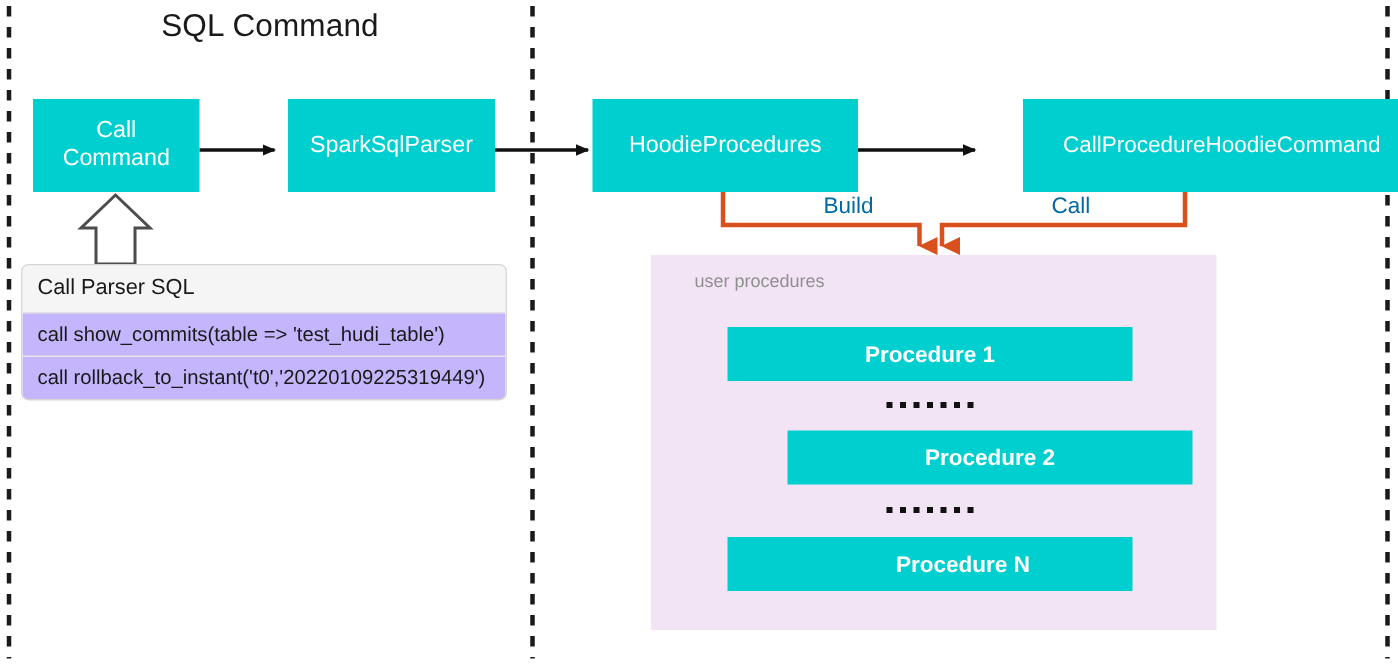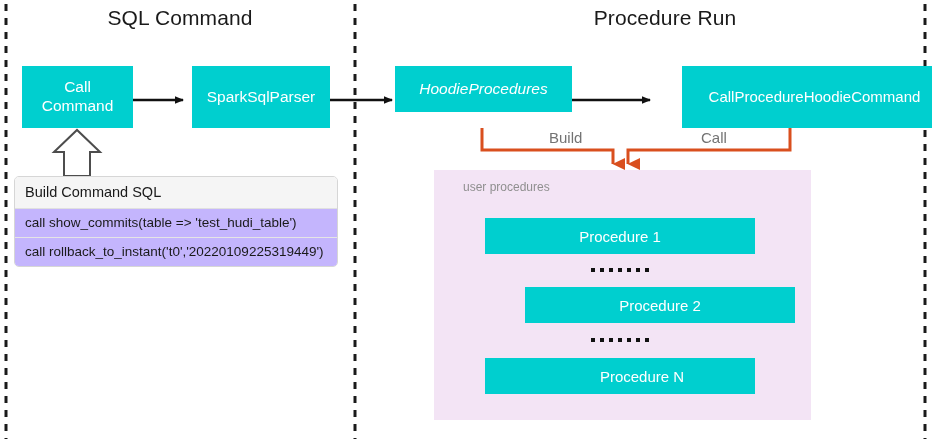--- a/index.html
+++ b/index.html
@@ -102,21 +102,21 @@
     position: absolute;
     left: 51px;
     width: 270px;
     height: 36px;
     background: #00CFCF;
     color: #ffffff;
     display: flex;
     align-items: center;
     justify-content: center;
     font-size: 15px;
-    font-weight: normal;
+    font-weight: bold;
     box-sizing: border-box;
   }
   .proc-dots {
     position: absolute;
     left: 51px;
     width: 270px;
     height: 14px;
     display: flex;
     align-items: center;
     justify-content: center;
@@ -124,21 +124,21 @@
   }
   .proc-dots i {
     display: block;
     width: 4px;
     height: 4px;
     background: #111111;
   }
   .edge-label {
     position: absolute;
     font-size: 15px;
-    color: #737373;
+    color: #0369a1;
     background: #ffffff;
     padding: 0 4px;
     white-space: nowrap;
   }
 </style>
 </head>
 <body>
 
 <div id="canvas">
 
@@ -161,46 +161,45 @@
     <line x1="572" y1="100" x2="650" y2="100" stroke="#111111" stroke-width="2.4" marker-end="url(#blackArrow)"></line>
 
     <path d="M 64,176 L 64,152 L 54,152 L 77,130 L 100,152 L 90,152 L 90,176 Z" fill="#ffffff" stroke="#4d4d4d" stroke-width="2" stroke-linejoin="miter"></path>
 
     <path d="M 482,128 L 482,150 L 613,150 L 613,164" fill="none" stroke="#D94F1E" stroke-width="3" marker-end="url(#orangeArrow)"></path>
 
     <path d="M 790,128 L 790,150 L 628,150 L 628,164" fill="none" stroke="#D94F1E" stroke-width="3" marker-end="url(#orangeArrow)"></path>
   </svg>
 
   <div class="section-title" style="left:95px; top:6px; width:170px;">SQL Command</div>
-  <div class="section-title" style="left:560px; top:6px; width:210px;">Procedure Run</div>
 
   <div class="node-box" style="left:22px; top:66px; width:111px; height:62px;">
     <div>
       <div>Call</div>
       <div>Command</div>
     </div>
   </div>
 
   <div class="node-box" style="left:192px; top:66px; width:138px; height:62px;">
     <span>SparkSqlParser</span>
   </div>
 
-  <div class="node-box" style="left:395px; top:66px; width:177px; height:46px;font-style:italic;">
+  <div class="node-box" style="left:395px; top:66px; width:177px; height:62px;">
     <span>HoodieProcedures</span>
   </div>
 
   <div class="node-box small" style="left:653px; top:66px; width:265px; height:62px;margin-left:29px;">
     <span>CallProcedureHoodieCommand</span>
   </div>
 
   <div class="edge-label" style="left:545px; top:129px;">Build</div>
   <div class="edge-label" style="left:697px; top:129px;">Call</div>
 
   <div class="sql-table">
-    <div class="sql-header">Build Command SQL</div>
+    <div class="sql-header">Call Parser SQL</div>
     <div class="sql-row">call show_commits(table =&gt; 'test_hudi_table')</div>
     <div class="sql-row">call rollback_to_instant('t0','20220109225319449')</div>
   </div>
 
   <div class="proc-panel">
     <div class="proc-panel-label">user procedures</div>
 
     <div class="proc-box" style="top:48px;">
       <span>Procedure 1</span>
     </div>

